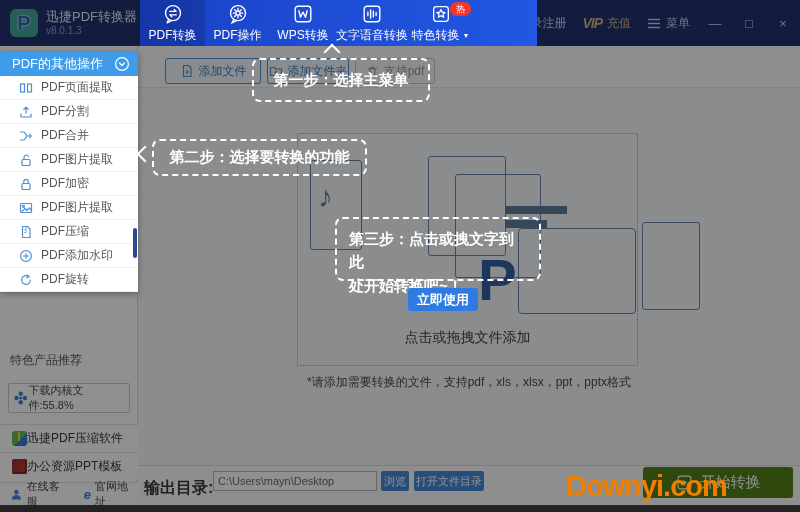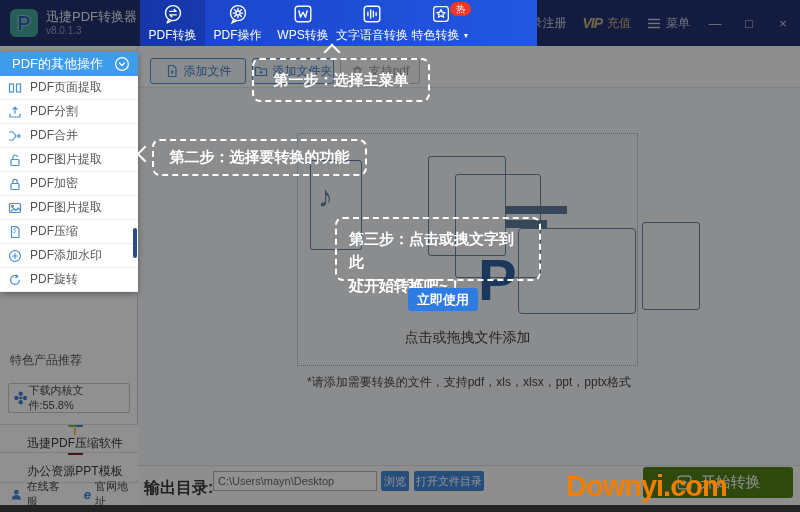--- a/index.html
+++ b/index.html
@@ -29,43 +29,43 @@
   .vip-logo { font-weight:bold; font-style:italic; font-size:14px; color:#c9b37e; letter-spacing:-1px; }
   .vip-text { color:#c9b37e; font-size:12px; }
   .win-ctrl { font-size:13px; color:#c7cde6; width:18px; text-align:center; cursor:pointer; }
 
   
   .sidebar-bg { position:absolute; left:0; top:46px; width:138px; height:466px; background:#fff; border-right:1px solid #d4d7dc; }
   .side-panel { position:absolute; left:0; top:52px; width:138px; z-index:30; background:#fff;
                 box-shadow:0 2px 6px rgba(0,0,0,0.35); border-radius:0 0 4px 4px; }
   .side-header { height:24px; background:#3f9ceb; color:#fff; font-size:13px; display:flex;
                  align-items:center; padding:0 8px 0 12px; justify-content:space-between; }
-  .side-item { height:24px; display:flex; align-items:center; gap:8px; padding-left:8px;
+  .side-item { height:24px; display:flex; align-items:center; gap:8px; padding-left:19px;
                font-size:12px; color:#555; border-bottom:1px solid #f0f0f0; background:#fff; cursor:pointer; }
   .side-item:last-child { background:#e3f2fd; border-bottom:none; border-radius:0 0 4px 4px; }
   .side-scroll-thumb { position:absolute; right:1px; top:176px; width:4px; height:30px; background:#2b4c8c; border-radius:2px; }
 
   .promo-title { position:absolute; left:10px; top:352px; font-size:12px; color:#555; }
   .download-box { position:absolute; left:8px; top:383px; width:122px; height:30px; background:#fff;
                   border:1px solid #c8c8c8; border-radius:2px; display:flex; align-items:center; 
                   padding:0 4px; font-size:11px; color:#444; cursor:pointer; }
-  .promo-row { position:absolute; left:0; width:138px; height:28px; display:flex; align-items:center; gap:8px;
-               padding-left:12px; font-size:12px; color:#333; border-top:1px solid #e2e2e2; background:#fff; cursor:pointer;flex-direction:column; }
+  .promo-row { position:absolute; left:0; width:138px; height:28px; display:flex; align-items:center; 
+               padding-left:12px; font-size:12px; color:#333; border-top:1px solid #e2e2e2; background:#fff; cursor:pointer; }
   .icon-zip { width:15px; height:15px; border-radius:3px; background:linear-gradient(135deg,#5bc04e 55%,#2f77d1 55%); position:relative; }
   .icon-zip:after { content:""; position:absolute; left:6px; top:1px; width:2px; height:9px; background:#f4d03f; }
   .icon-ppt { width:15px; height:15px; border-radius:2px; background:linear-gradient(135deg,#8e2f2f,#c0392b); box-shadow:inset -2px -2px 0 #7b241c; }
   .side-footer { position:absolute; left:0; top:482px; width:138px; height:23px; border-top:1px solid #e2e2e2;
                  background:#fff; display:flex; align-items:center; padding-left:10px; gap:14px; }
   .foot-link { display:flex; align-items:center; gap:4px; font-size:11px; color:#444; cursor:pointer; }
   .e-icon { color:#2b7cd6; font-weight:bold; font-style:italic; font-size:13px; line-height:1; }
 
   
   .toolbar { position:absolute; left:138px; top:46px; width:662px; height:42px; background:#fbfbfc; border-bottom:1px solid #e3e6ea; }
   .tool-btn { position:absolute; top:58px; height:26px; border:1px solid #4a90d2; border-radius:3px; background:#f4f9fe;
-              color:#3a78c2; font-size:12px; display:flex; align-items:center; justify-content:center; gap:5px; cursor:pointer; }
+              color:#3a78c2; font-size:12px; display:flex; align-items:center; justify-content:center; gap:5px; cursor:pointer;margin-left:15px; }
   .tool-btn.disabled { border-color:#c5c5c5; color:#999; background:#f7f7f7; }
 
   .dropzone { position:absolute; left:297px; top:133px; width:341px; height:233px; border:1px dotted #93a9be; }
   .dropzone-text { position:absolute; left:0; bottom:18px; width:100%; text-align:center; font-size:14px; color:#3c3c3c; }
   .note-text { position:absolute; left:138px; top:374px; width:662px; text-align:center; font-size:12px; color:#454545; }
 
   
   .ghost { border:1px solid #64809e; background:rgba(255,255,255,0.04); position:absolute; }
   .ghost-note { position:absolute; left:318px; top:180px; font-size:30px; color:#64809e; }
   .ghost-bar { position:absolute; background:#5a7a9a; height:8px; }

